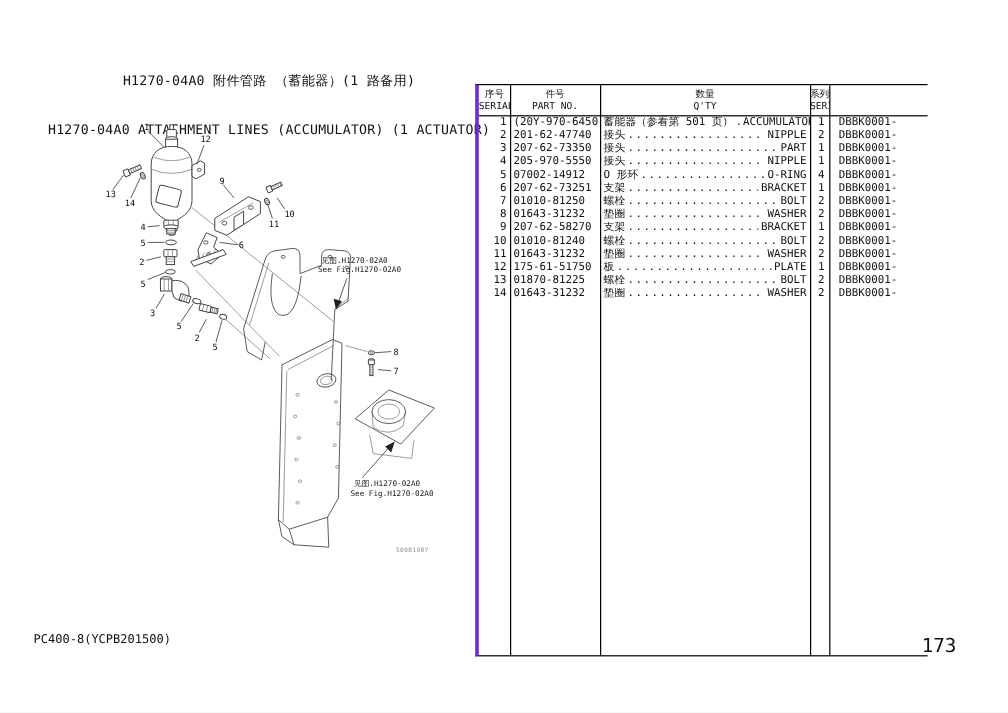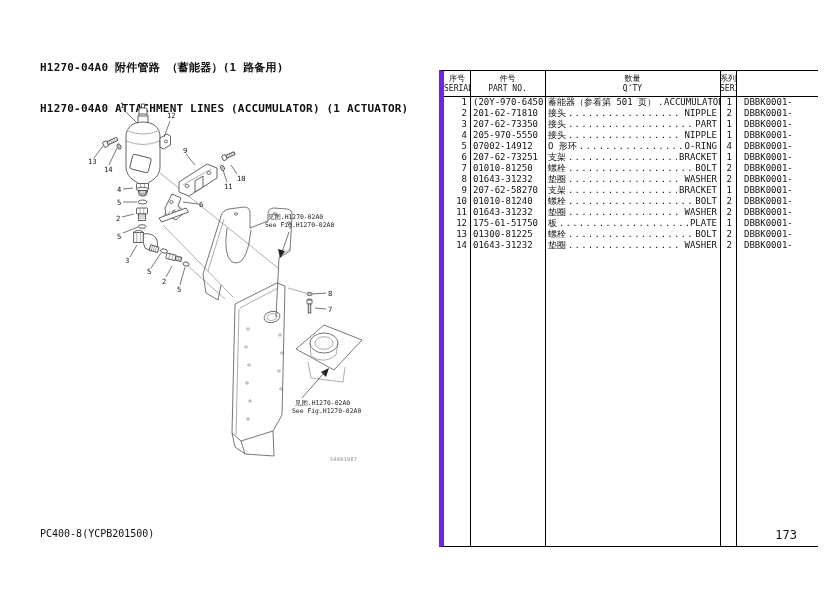--- a/index.html
+++ b/index.html
@@ -1,25 +1,25 @@
 <!DOCTYPE html>
 <html><head>
 <meta charset="utf-8">
 <style>
   html,body{margin:0;padding:0;background:#e8e8e8;}
   #page{position:relative;width:840px;height:594px;background:#ffffff;overflow:hidden;
         font-family:"DejaVu Sans Mono","DejaVu Sans",sans-serif;color:#111;}
 
   
   #title-block{position:absolute;left:40px;top:34px;font-size:11px;line-height:13.5px;
-               font-weight:bold;letter-spacing:0.2px;white-space:pre;}
+               font-weight:normal;letter-spacing:0.2px;white-space:pre;text-align:center;}
 
   
-  #parts-table{position:absolute;left:439px;top:70px;width:374px;height:475px;
-               border-top:1px solid #000;border-bottom:1px solid #000;border-left:5px solid #6d28d9;}
+  #parts-table{position:absolute;left:396px;top:70px;width:374px;height:475px;
+               border-top:1px solid #000;border-bottom:1px solid #000;border-left:3px solid #6d28d9;}
   .vline{position:absolute;top:0;bottom:0;width:1px;background:#000;}
   #tbl-header{position:relative;height:26px;border-bottom:1px solid #000;
               display:grid;grid-template-columns:26px 75px 175px 16px 82px;
               font-size:8px;line-height:9.5px;text-align:center;padding-top:3px;box-sizing:border-box;}
   #tbl-header div{overflow:hidden;white-space:nowrap;}
   #tbl-rows{position:relative;}
   .trow{display:grid;grid-template-columns:26px 75px 175px 16px 82px;height:11px;
         font-size:9px;line-height:11px;white-space:nowrap;}
   .c-index{text-align:right;padding-right:3px;}
   .c-part{padding-left:3px;overflow:hidden;}
@@ -38,22 +38,22 @@
   .part{stroke:#3d3d3d;stroke-width:0.8;fill:#ffffff;}
   .thin{stroke:#6a6a6a;stroke-width:0.55;fill:none;}
   .callout{font-family:"DejaVu Sans Mono",monospace;font-size:7.2px;fill:#111;}
   .seefig{font-family:"DejaVu Sans Mono","DejaVu Sans",sans-serif;font-size:6.4px;fill:#222;}
   .arrowhead{fill:#222;stroke:none;}
 
   #drawing-number{position:absolute;left:330px;top:456px;font-size:5px;
                   letter-spacing:0.4px;color:#888;}
 
   
-  #footer-left{position:absolute;left:40px;top:528px;font-size:10px;}
-  #page-number{position:absolute;right:43px;top:528px;font-size:12px;}
+  #footer-left{position:absolute;left:28px;top:528px;font-size:10px;}
+  #page-number{position:absolute;right:43px;top:528px;font-size:16px;}
 </style>
 </head>
 <body>
 
 <div id="page">
 
   <div id="title-block">
     <div>H1270-04A0 附件管路 （蓄能器）(1 路备用)</div>
     <div>H1270-04A0 ATTACHMENT LINES (ACCUMULATOR) (1 ACTUATOR)</div>
   </div>
@@ -270,21 +270,21 @@
           <div class="c-desc">
             <div class="cn">蓄能器（参看第 501 页）</div>
             <div class="leader">........................................................................................................................</div>
             <div class="en">ACCUMULATOR</div>
           </div>
           <div class="c-qty">1</div>
           <div class="c-serial">DBBK0001-</div>
         </div>
         <div class="trow">
           <div class="c-index">2</div>
-          <div class="c-part">201-62-71810</div>
+          <div class="c-part">201-62-47740</div>
           <div class="c-desc">
             <div class="cn">接头</div>
             <div class="leader">........................................................................................................................</div>
             <div class="en">NIPPLE</div>
           </div>
           <div class="c-qty">2</div>
           <div class="c-serial">DBBK0001-</div>
         </div>
         <div class="trow">
           <div class="c-index">3</div>
@@ -391,21 +391,21 @@
           <div class="c-desc">
             <div class="cn">板</div>
             <div class="leader">........................................................................................................................</div>
             <div class="en">PLATE</div>
           </div>
           <div class="c-qty">1</div>
           <div class="c-serial">DBBK0001-</div>
         </div>
         <div class="trow">
           <div class="c-index">13</div>
-          <div class="c-part">01300-81225</div>
+          <div class="c-part">01870-81225</div>
           <div class="c-desc">
             <div class="cn">螺栓</div>
             <div class="leader">........................................................................................................................</div>
             <div class="en">BOLT</div>
           </div>
           <div class="c-qty">2</div>
           <div class="c-serial">DBBK0001-</div>
         </div>
         <div class="trow">
           <div class="c-index">14</div>

